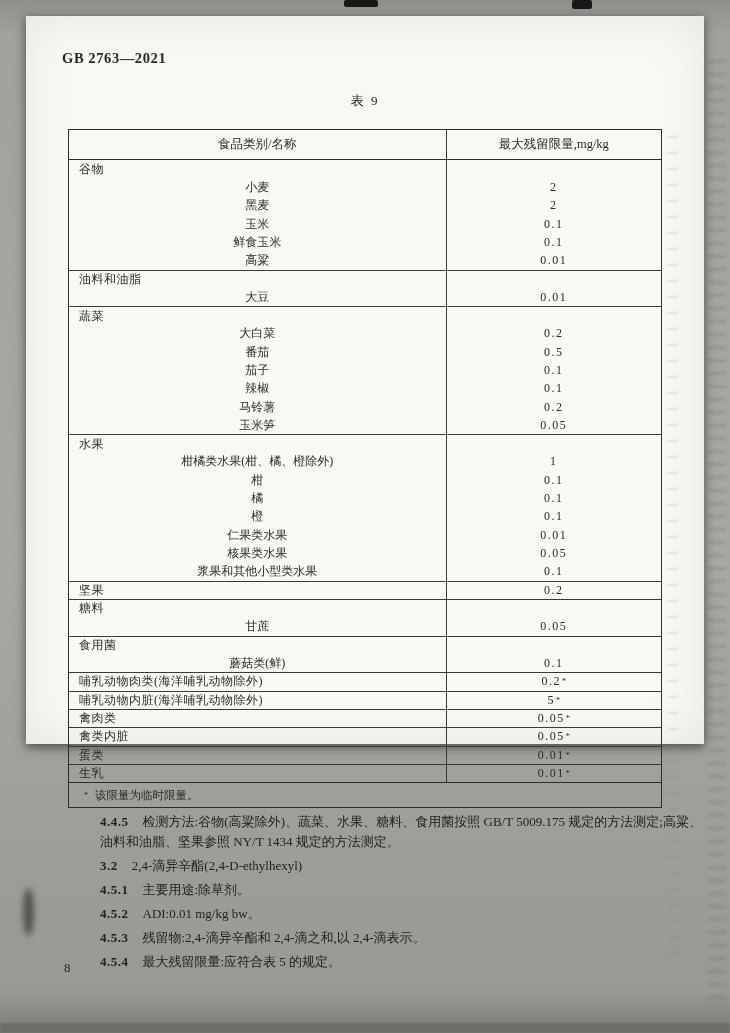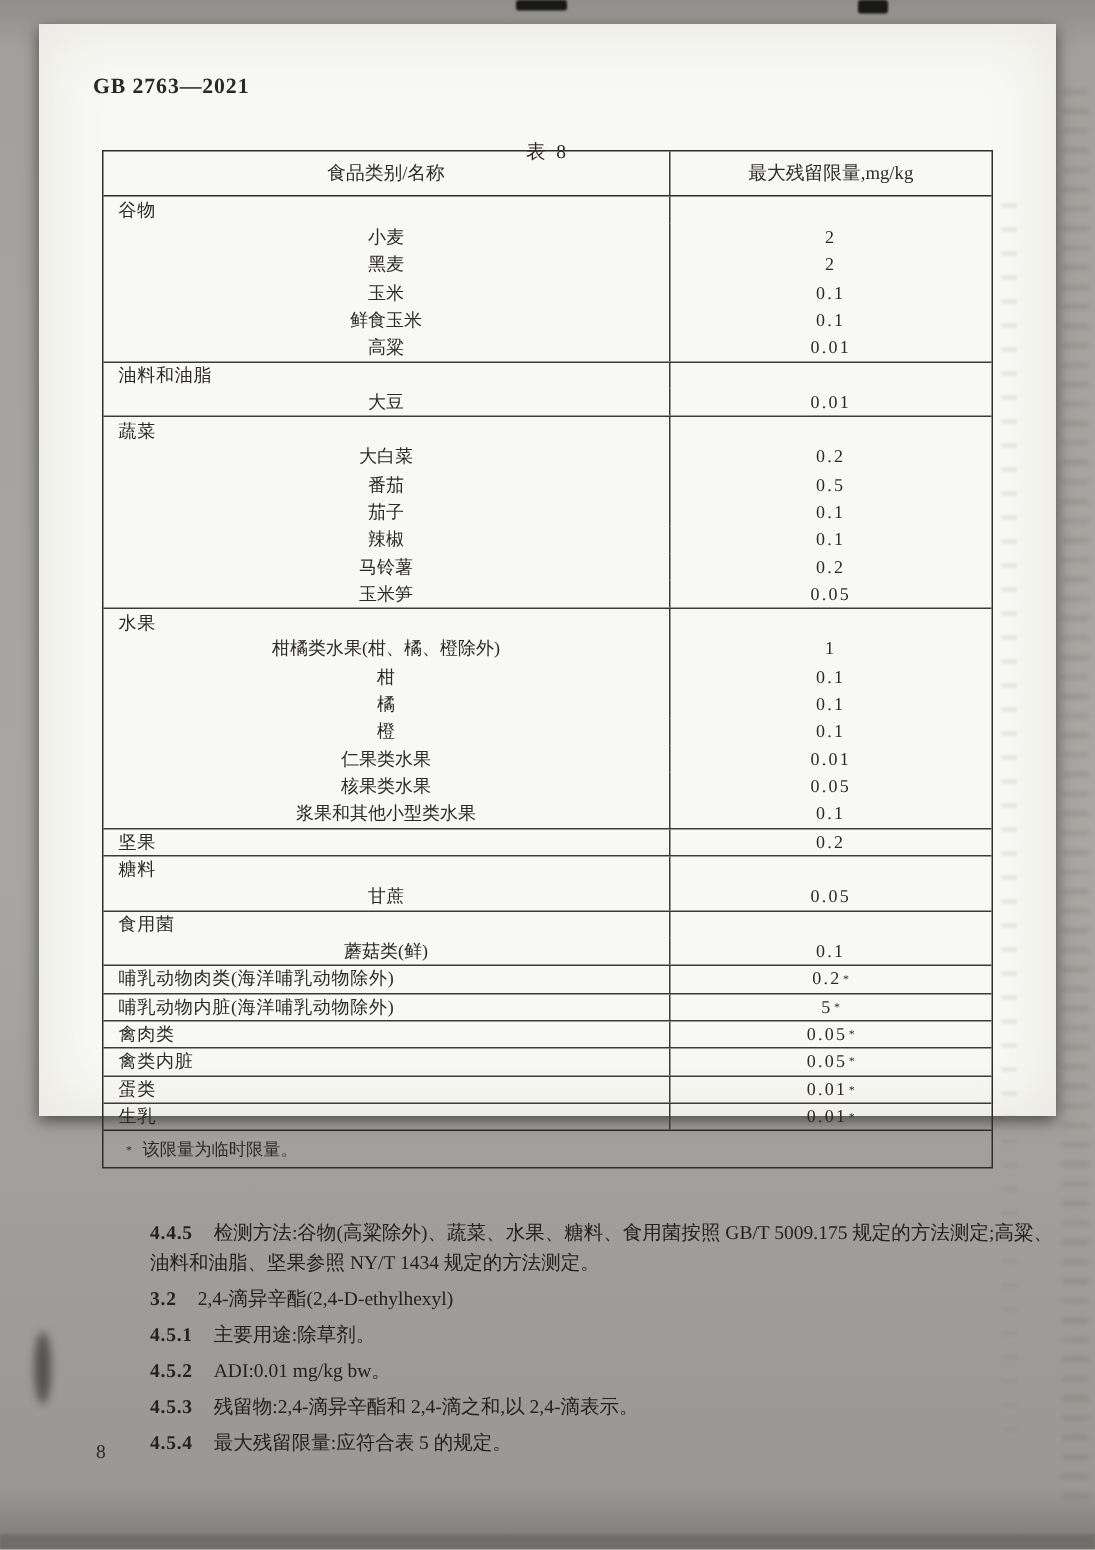--- a/index.html
+++ b/index.html
@@ -17,21 +17,21 @@
   }
   .doc-code{
     position:absolute;left:36px;top:34px;
     font-size:14.5px;font-weight:bold;letter-spacing:.6px;color:#2a2926;
   }
   .caption{
     position:absolute;left:42px;top:76px;width:594px;
     text-align:center;font-size:13px;color:#2a2926;letter-spacing:2px;
   }
   .table{
-    position:absolute;left:42px;top:84px;width:594px;
+    position:absolute;left:42px;top:113px;width:594px;
     border:1.6px solid #2d2c29;color:#2b2a27;background:transparent;
   }
   .thead{display:flex;height:30px;border-bottom:1.3px solid #2d2c29;font-size:12.5px}
   .thead .hc{display:flex;align-items:center;justify-content:center;height:100%}
   .c1{width:63.8%;border-right:1px solid #3b3a36}
   .c2{width:36.2%}
   .trow{display:flex;height:18.3px;font-size:12px}
   .trow .c1{display:flex;align-items:center;justify-content:center;height:100%}
   .trow .c2{display:flex;align-items:center;justify-content:center;height:100%;letter-spacing:1.5px}
   .trow.group .c1,.trow.leaf .c1{justify-content:flex-start;padding-left:10px;letter-spacing:.5px}
@@ -78,21 +78,21 @@
 <div class="dash dash2"></div>
 <div class="ghost-strip"></div>
 <div class="smudge"></div>
 <div class="bottom-band"></div>
 
 <div class="page">
   <div class="ghost-strip-inner"></div>
 
   <div class="doc-code">GB 2763—2021</div>
 
-  <div class="caption">表 8</div>
+  <div class="caption">表 9</div>
 
   <div class="table">
     <div class="thead">
       <div class="hc c1">食品类别/名称</div>
       <div class="hc c2">最大残留限量,mg/kg</div>
     </div>
     <div class="tbody">
         <div class="trow group">
           <div class="c1">谷物</div>
           <div class="c2"></div>

